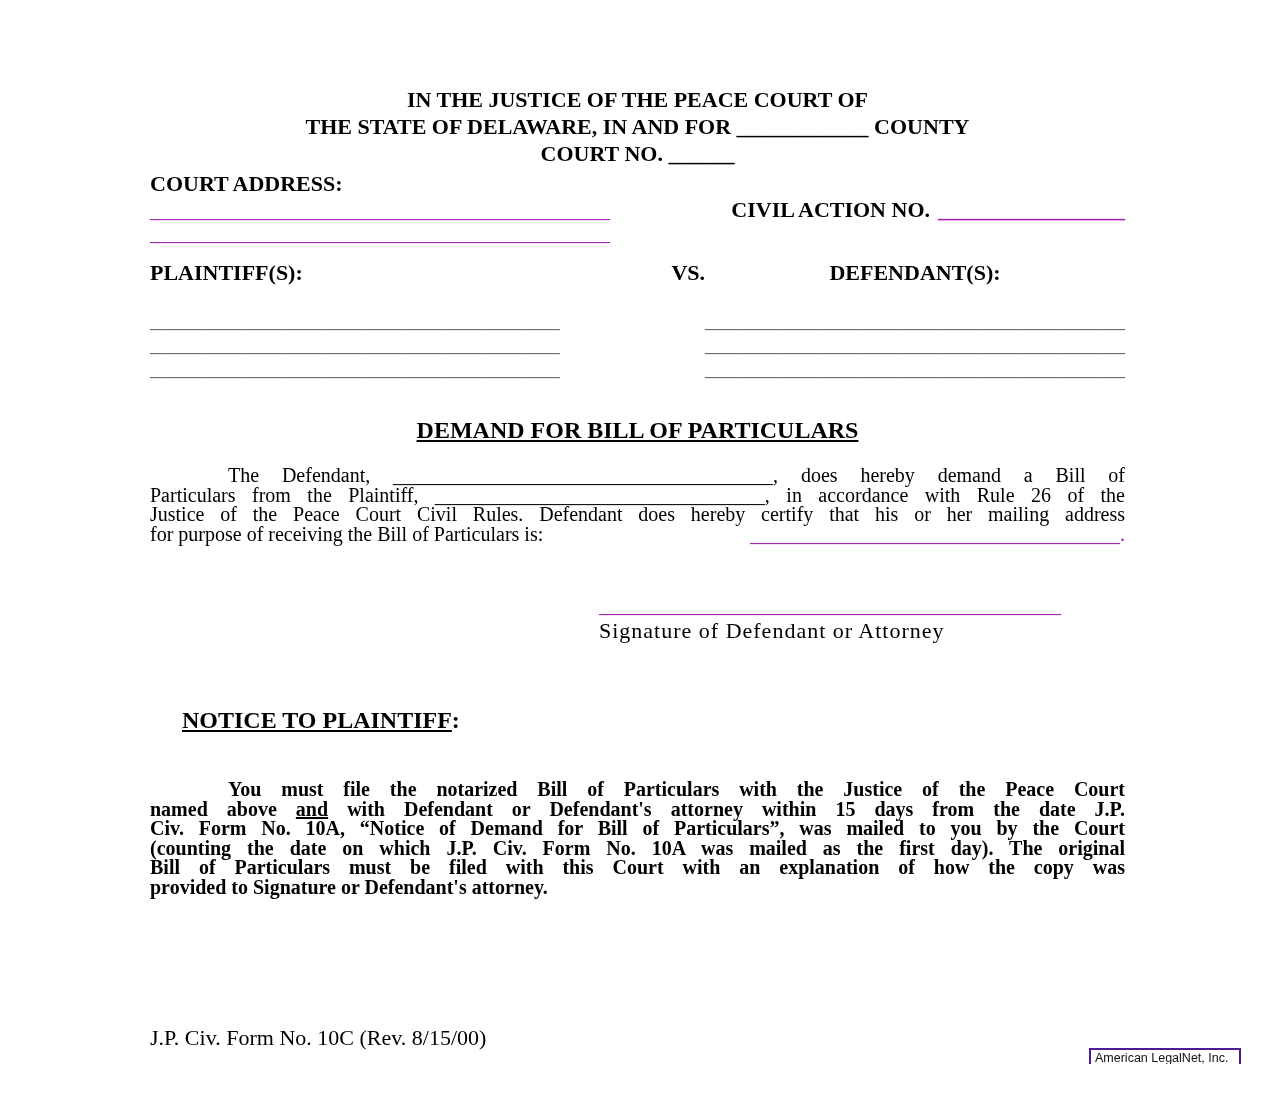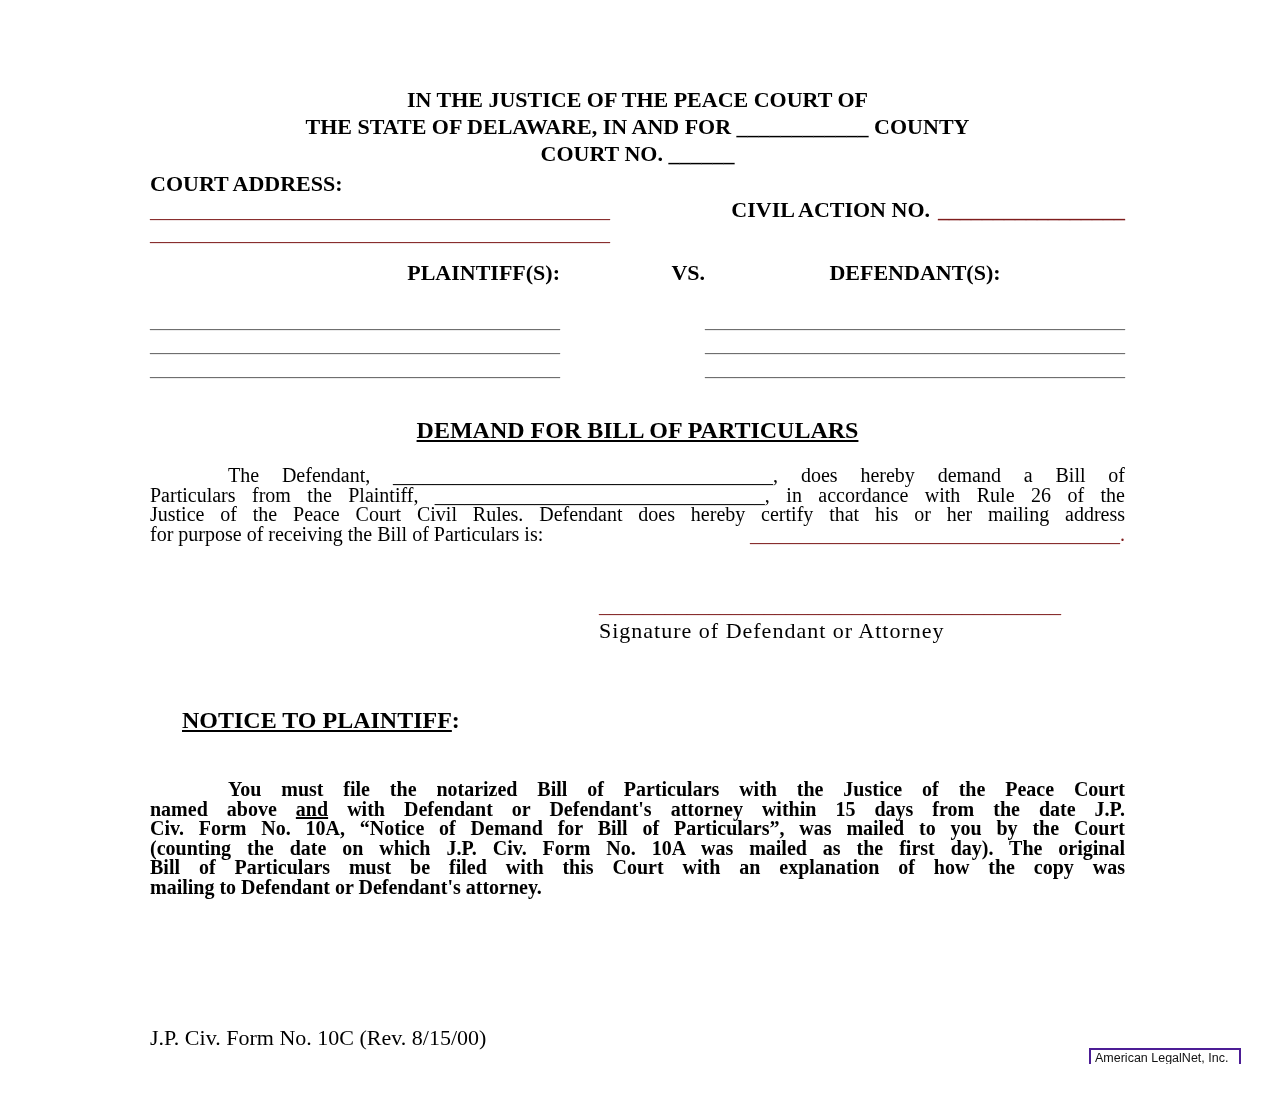--- a/index.html
+++ b/index.html
@@ -9,24 +9,24 @@
     overflow:hidden;
   }
   .abs { position:absolute; left:150px; width:975px; }
   .b { font-weight:bold; }
   .center { text-align:center; }
   .hdr { font-size:22px; line-height:27px; font-weight:bold; }
   .body20 { font-size:20px; line-height:19.5px; }
   .jline { text-align:justify; text-align-last:justify; }
   .indent { text-indent:78px; }
   .ul { text-decoration:underline; }
-  .blank { color:#7f1d1d; }
+  .blank { color:#a21caf; }
   .row { display:flex; justify-content:space-between; align-items:baseline; }
   .caption-row { display:flex; align-items:baseline; }
-  .col-l { width:410px; text-align:right; }
+  .col-l { width:410px; text-align:left; }
   .col-m { flex:1; text-align:right; }
   .col-r { width:420px; text-align:center; }
   .party-col { width:410px; }
   .party-col.right { width:420px; }
   .party-line { font-size:20px; line-height:24px; color:#666; }
   .title24 { font-size:24px; font-weight:bold; }
   .sig-block { position:absolute; left:599px; width:470px; font-size:22px; line-height:26px; }
   .sig-label { letter-spacing:1px; }
   .gap-r { margin-right:8px; }
   .footer-form { position:absolute; left:150px; top:1025px; font-size:22px; }
@@ -102,21 +102,21 @@
   <div class="abs title24" style="top:707px;margin-left:32px;">
     <span class="ul">NOTICE TO PLAINTIFF</span><span>:</span>
   </div>
 
   <div class="abs body20 b" style="top:780px;">
     <div class="jline indent">You must file the notarized Bill of Particulars with the Justice of the Peace Court</div>
     <div class="jline"><span>named above </span><span class="ul">and</span><span> with Defendant or Defendant's attorney within 15 days from the date J.P.</span></div>
     <div class="jline">Civ. Form No. 10A, “Notice of Demand for Bill of Particulars”, was mailed to you by the Court</div>
     <div class="jline">(counting the date on which J.P. Civ. Form No. 10A was mailed as the first day).  The original</div>
     <div class="jline">Bill of Particulars must be filed with this Court with an explanation of how the copy was</div>
-    <div>mailing to Defendant or Defendant's attorney.</div>
+    <div>provided to Signature or Defendant's attorney.</div>
   </div>
 
   <div class="footer-form">J.P. Civ. Form No. 10C (Rev. 8/15/00)</div>
 
   <div class="vendor-box">
     <div>American LegalNet, Inc.</div>
     <div>www.USCourtForms.com</div>
   </div>
 
 </div>

